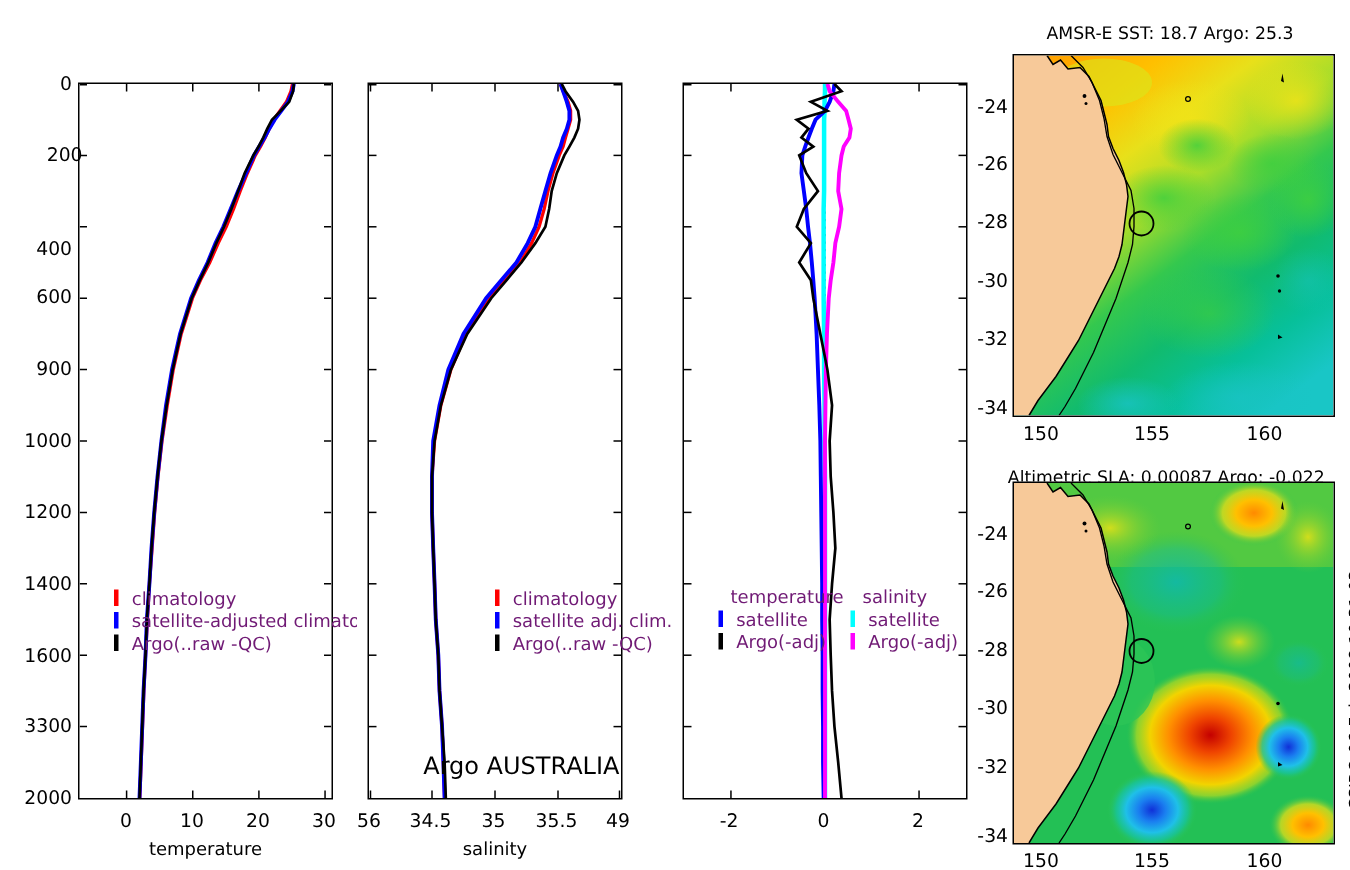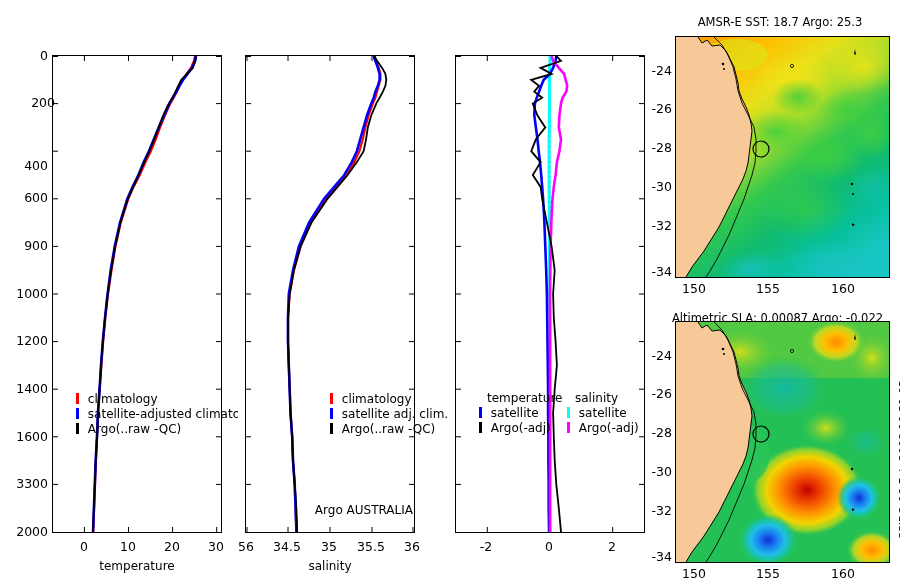--- a/index.html
+++ b/index.html
@@ -34,30 +34,30 @@
   .maptitle {
     position: absolute; text-align: center; font-size: 11.5px;
     color: #000; white-space: nowrap;
   }
   .csiro {
     position: absolute; font-size: 11px; color: #000; white-space: nowrap;
     transform: rotate(-90deg); transform-origin: 0 0;
   }
 
   
-  .legend { position: absolute; font-size: 12px; color: #000000; }
+  .legend { position: absolute; font-size: 12px; color: #701a75; }
   .lgrow { position: relative; height: 15px; white-space: nowrap; }
   .lgbar {
     display: inline-block; width: 3px; height: 11px;
     vertical-align: -1px; margin-right: 5px;
   }
   .lgtxt { display: inline-block; }
 
   .credit {
-    position: absolute; font-size: 12px; color: #000;
+    position: absolute; font-size: 16px; color: #000;
     text-align: right; white-space: nowrap; line-height: 15px;
   }
 
   svg { display: block; }
   .clipbox { position: absolute; overflow: hidden; }
 </style>
 </head>
 <body>
 
 <div id="page">
@@ -178,21 +178,21 @@
       <polyline fill="none" stroke="#0000ff" stroke-width="2.6" points="127.7,0 129.4,4.8 131.9,11.9 133.6,17.9 133.6,23.8 131.9,29.8 129.4,35.7 127.7,41.7 125.2,47.6 121.0,59.5 117.6,71.4 114.2,83.3 110.9,95.2 105.8,106.1 98.3,119 88.2,130.9 78.1,142.8 63.0,166.6 52.9,190.4 47.0,214.2 42.8,238 42.0,261.8 42.0,285.6 42.8,309.4 43.7,333.2 44.5,357 46.2,380.8 47.0,404.6 48.7,428.4 49.6,452.2 50.4,476"></polyline>
 
       <polyline fill="none" stroke="#000000" stroke-width="1.8" points="128.5,0 131.0,4.8 136.1,11.9 139.4,17.9 140.3,23.8 139.4,29.8 136.9,35.7 133.6,41.7 130.2,47.6 125.2,59.5 121.8,71.4 120.1,83.3 117.6,95.2 110.9,106.1 101.6,119 91.6,130.9 81.5,142.8 65.5,166.6 54.6,190.4 47.9,214.2 43.7,238 42.0,261.8 42.0,285.6 42.8,309.4 43.7,333.2 44.5,357 46.2,380.8 47.0,404.6 48.7,428.4 50.4,452.2 51.2,476"></polyline>
     </svg>
   </div>
 
   <div class="ticklab" style="left:231px; top:539px; width:30px;">56</div>
   <div class="ticklab" style="left:267px; top:539px; width:40px;">34.5</div>
   <div class="ticklab" style="left:314px; top:539px; width:30px;">35</div>
   <div class="ticklab" style="left:351px; top:539px; width:40px;">35.5</div>
-  <div class="ticklab" style="left:397px; top:539px; width:30px;">36</div>
+  <div class="ticklab" style="left:397px; top:539px; width:30px;">49</div>
   <div class="axlabel" style="left:245px; top:559px; width:170px;">salinity</div>
 
   <div class="legend" style="left:330px; top:392px;">
     <div class="lgrow">
       <span class="lgbar" style="background:#ff0000;"></span>
       <span class="lgtxt">climatology</span>
     </div>
     <div class="lgrow">
       <span class="lgbar" style="background:#0000ff;"></span>
       <span class="lgtxt">satellite adj. clim.</span>

